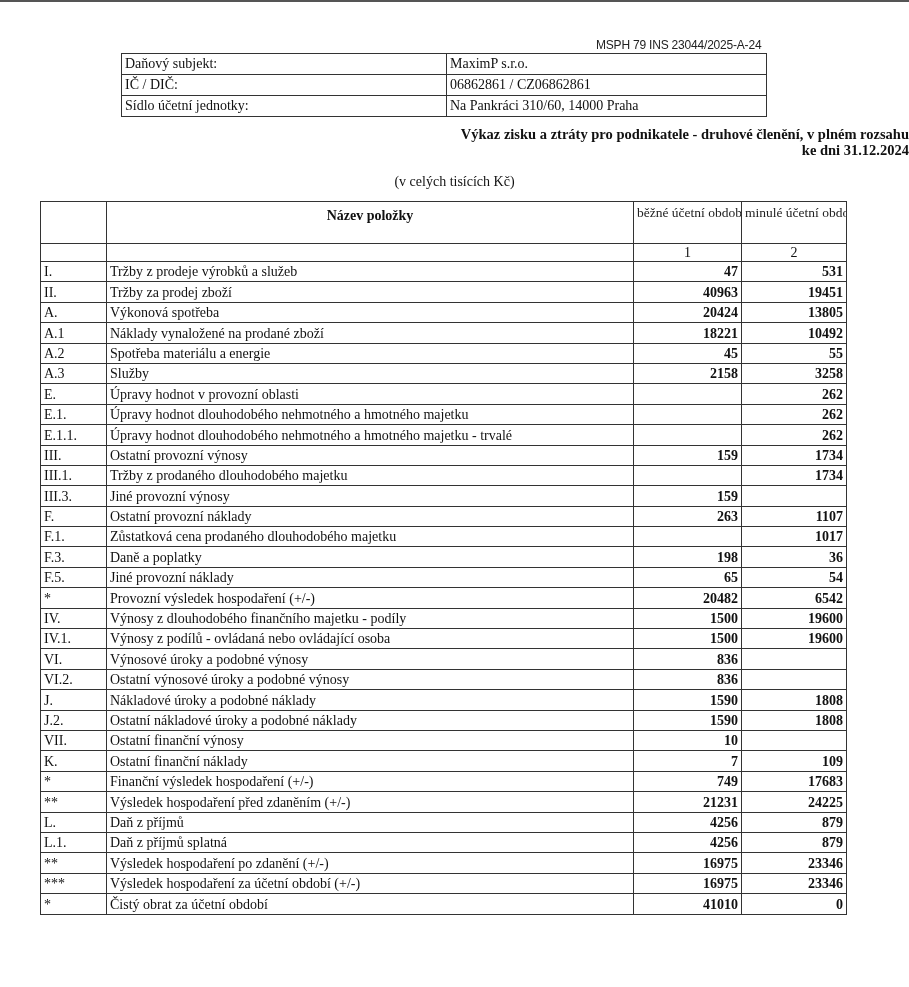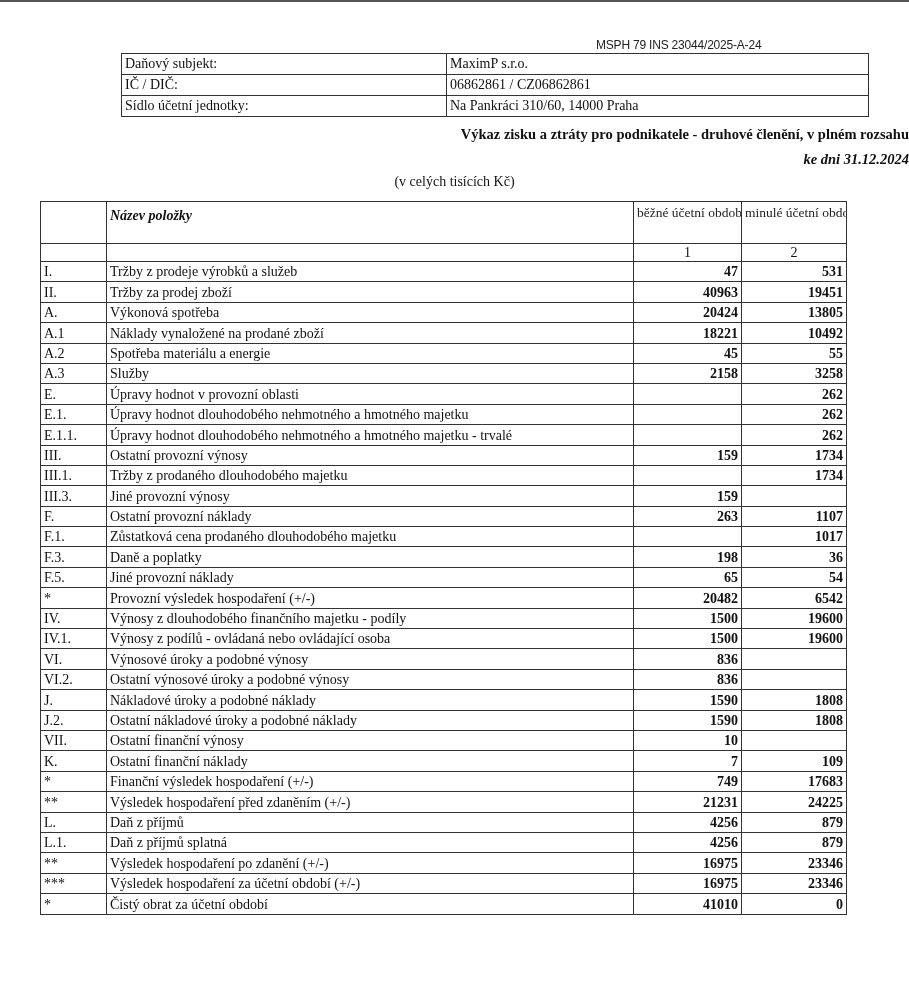--- a/index.html
+++ b/index.html
@@ -6,49 +6,49 @@
     body {
       width: 909px; height: 987px; position: relative; overflow: hidden;
       font-family: "Liberation Serif", serif; color: #111;
     }
     .top-rule { position: absolute; left: 0; top: 0; width: 909px; height: 2px; background: #555; }
     .ref {
       position: absolute; left: 596px; top: 38px; width: 200px;
       font-family: "Liberation Sans", sans-serif; font-size: 12px; letter-spacing: -0.2px; color: #222;
     }
     table.info {
-      position: absolute; left: 121px; top: 53px; width: 748px;
+      position: absolute; left: 121px; top: 53px; width: 646px;
       border-collapse: collapse; font-size: 14px;
     }
     table.info td {
       border: 1px solid #333; height: 20px; padding: 0 3px; line-height: 20px;
       white-space: nowrap; vertical-align: bottom;
     }
     table.info td.lbl { width: 318px; }
     .title {
       position: absolute; left: 0; width: 909px; text-align: right; font-weight: bold; font-size: 14.5px;
     }
     .t1 { top: 126px; }
-    .t2 { top: 151px; font-style: italic; }
+    .t2 { top: 142px; }
     .subtitle { position: absolute; left: 0; width: 909px; text-align: center; top: 174px; font-size: 14px; }
 
     table.main {
       position: absolute; left: 40px; top: 201px; width: 806px;
       border-collapse: collapse; font-size: 14px; table-layout: fixed;
     }
     table.main td {
       border: 1px solid #333; padding: 0 3px; height: 19.4px; line-height: 19px;
       white-space: nowrap; overflow: hidden; vertical-align: bottom;
     }
     table.main col.c-code { width: 66px; }
     table.main col.c-name { width: 527px; }
     table.main col.c-cur { width: 108px; }
     table.main col.c-prev { width: 105px; }
     table.main tr.hdr td { height: 37px; vertical-align: top; }
-    table.main tr.hdr td.name { font-weight: bold; padding-top: 4px; font-style: italic; }
+    table.main tr.hdr td.name { text-align: center; font-weight: bold; padding-top: 4px; }
     table.main tr.hdr td.per { text-align: center; line-height: 14px; padding-top: 4px; font-size: 13.5px; color: #222; }
     table.main tr.sub td { height: 17px; line-height: 17px; text-align: center; }
     table.main td.num { text-align: right; font-weight: bold; }
     table.main tr.sub td.num { text-align: center; font-weight: normal; }
   </style>
 </head>
 <body>
 
 <div class="top-rule"></div>
 

